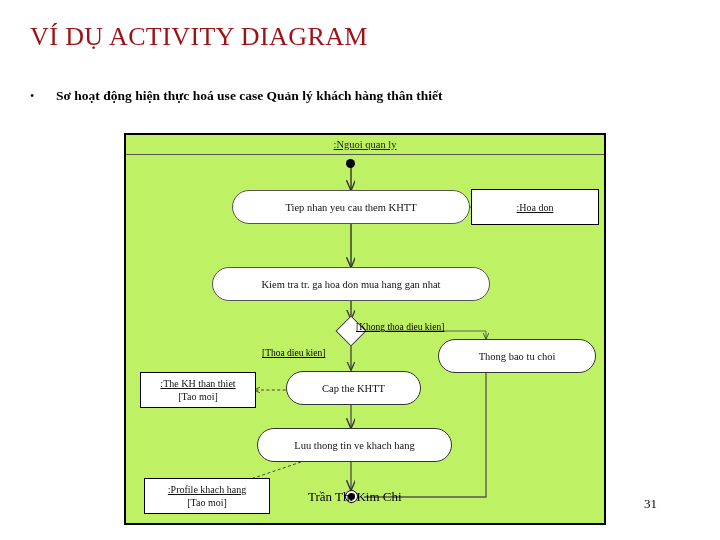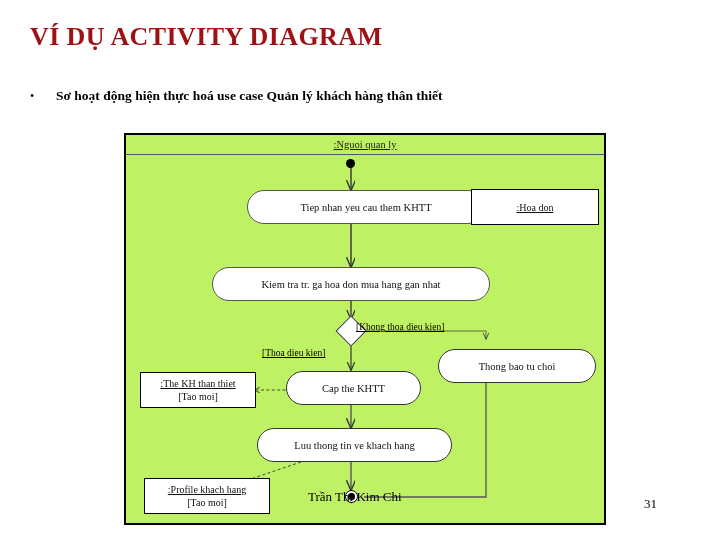--- a/index.html
+++ b/index.html
@@ -11,21 +11,21 @@
     position:relative;
   }
   #slide{position:absolute;left:0;top:0;width:720px;height:540px;}
 
   
   .slide-title{
     position:absolute;
     left:30px; top:22px;
     font-family:"Liberation Serif", serif;
     font-size:26px;
-    font-weight:bold;
+    font-weight:normal;
     color:#9e1215;
     letter-spacing:0.4px;
     white-space:nowrap;
   }
 
   
   .bullet-row{
     position:absolute;
     left:30px; top:88px;
     width:640px;
@@ -214,34 +214,34 @@
 
       <path d="M360,238 L360,362 L238,362" fill="none" stroke="#555" stroke-width="1.3"></path>
 
       <line x1="345" y1="72" x2="305" y2="72" stroke="#333" stroke-width="0.9" stroke-dasharray="3,2.4" marker-end="url(#ahd)"></line>
       <line x1="165" y1="255" x2="128" y2="255" stroke="#333" stroke-width="0.9" stroke-dasharray="3,2.4" marker-end="url(#ahd)"></line>
       <line x1="175" y1="327" x2="107" y2="350" stroke="#333" stroke-width="0.9" stroke-dasharray="3,2.4" marker-end="url(#ahd)"></line>
     </svg>
 
     <div class="start-dot" style="left:220px;top:24px;"></div>
 
-    <div class="node activity" style="left:121px;top:55px;width:238px;height:34px;">Tiep nhan yeu cau them KHTT</div>
+    <div class="node activity" style="left:106px;top:55px;width:238px;height:34px;">Tiep nhan yeu cau them KHTT</div>
 
     <div class="node objbox" style="left:345px;top:54px;width:128px;height:36px;">
       <span class="oname">:Hoa don</span>
     </div>
 
     <div class="node activity" style="left:86px;top:132px;width:278px;height:34px;">Kiem tra tr. ga hoa don mua hang gan nhat</div>
 
     <div class="diamond" style="left:214px;top:185px;"></div>
 
     <div class="guard" style="left:230px;top:187px;">[Khong thoa dieu kien]</div>
     <div class="guard" style="left:136px;top:213px;">[Thoa dieu kien]</div>
 
-    <div class="node activity thin" style="left:312px;top:204px;width:158px;height:34px;margin-top:10px;">Thong bao tu choi</div>
+    <div class="node activity thin" style="left:312px;top:204px;width:158px;height:34px;">Thong bao tu choi</div>
 
     <div class="node objbox" style="left:14px;top:237px;width:116px;height:36px;">
       <span class="oname">:The KH than thiet</span>
       <span class="ostate">[Tao moi]</span>
     </div>
 
     <div class="node activity thin" style="left:160px;top:236px;width:135px;height:34px;">Cap the KHTT</div>
 
     <div class="node activity thin" style="left:131px;top:293px;width:195px;height:34px;">Luu thong tin ve khach hang</div>
 

